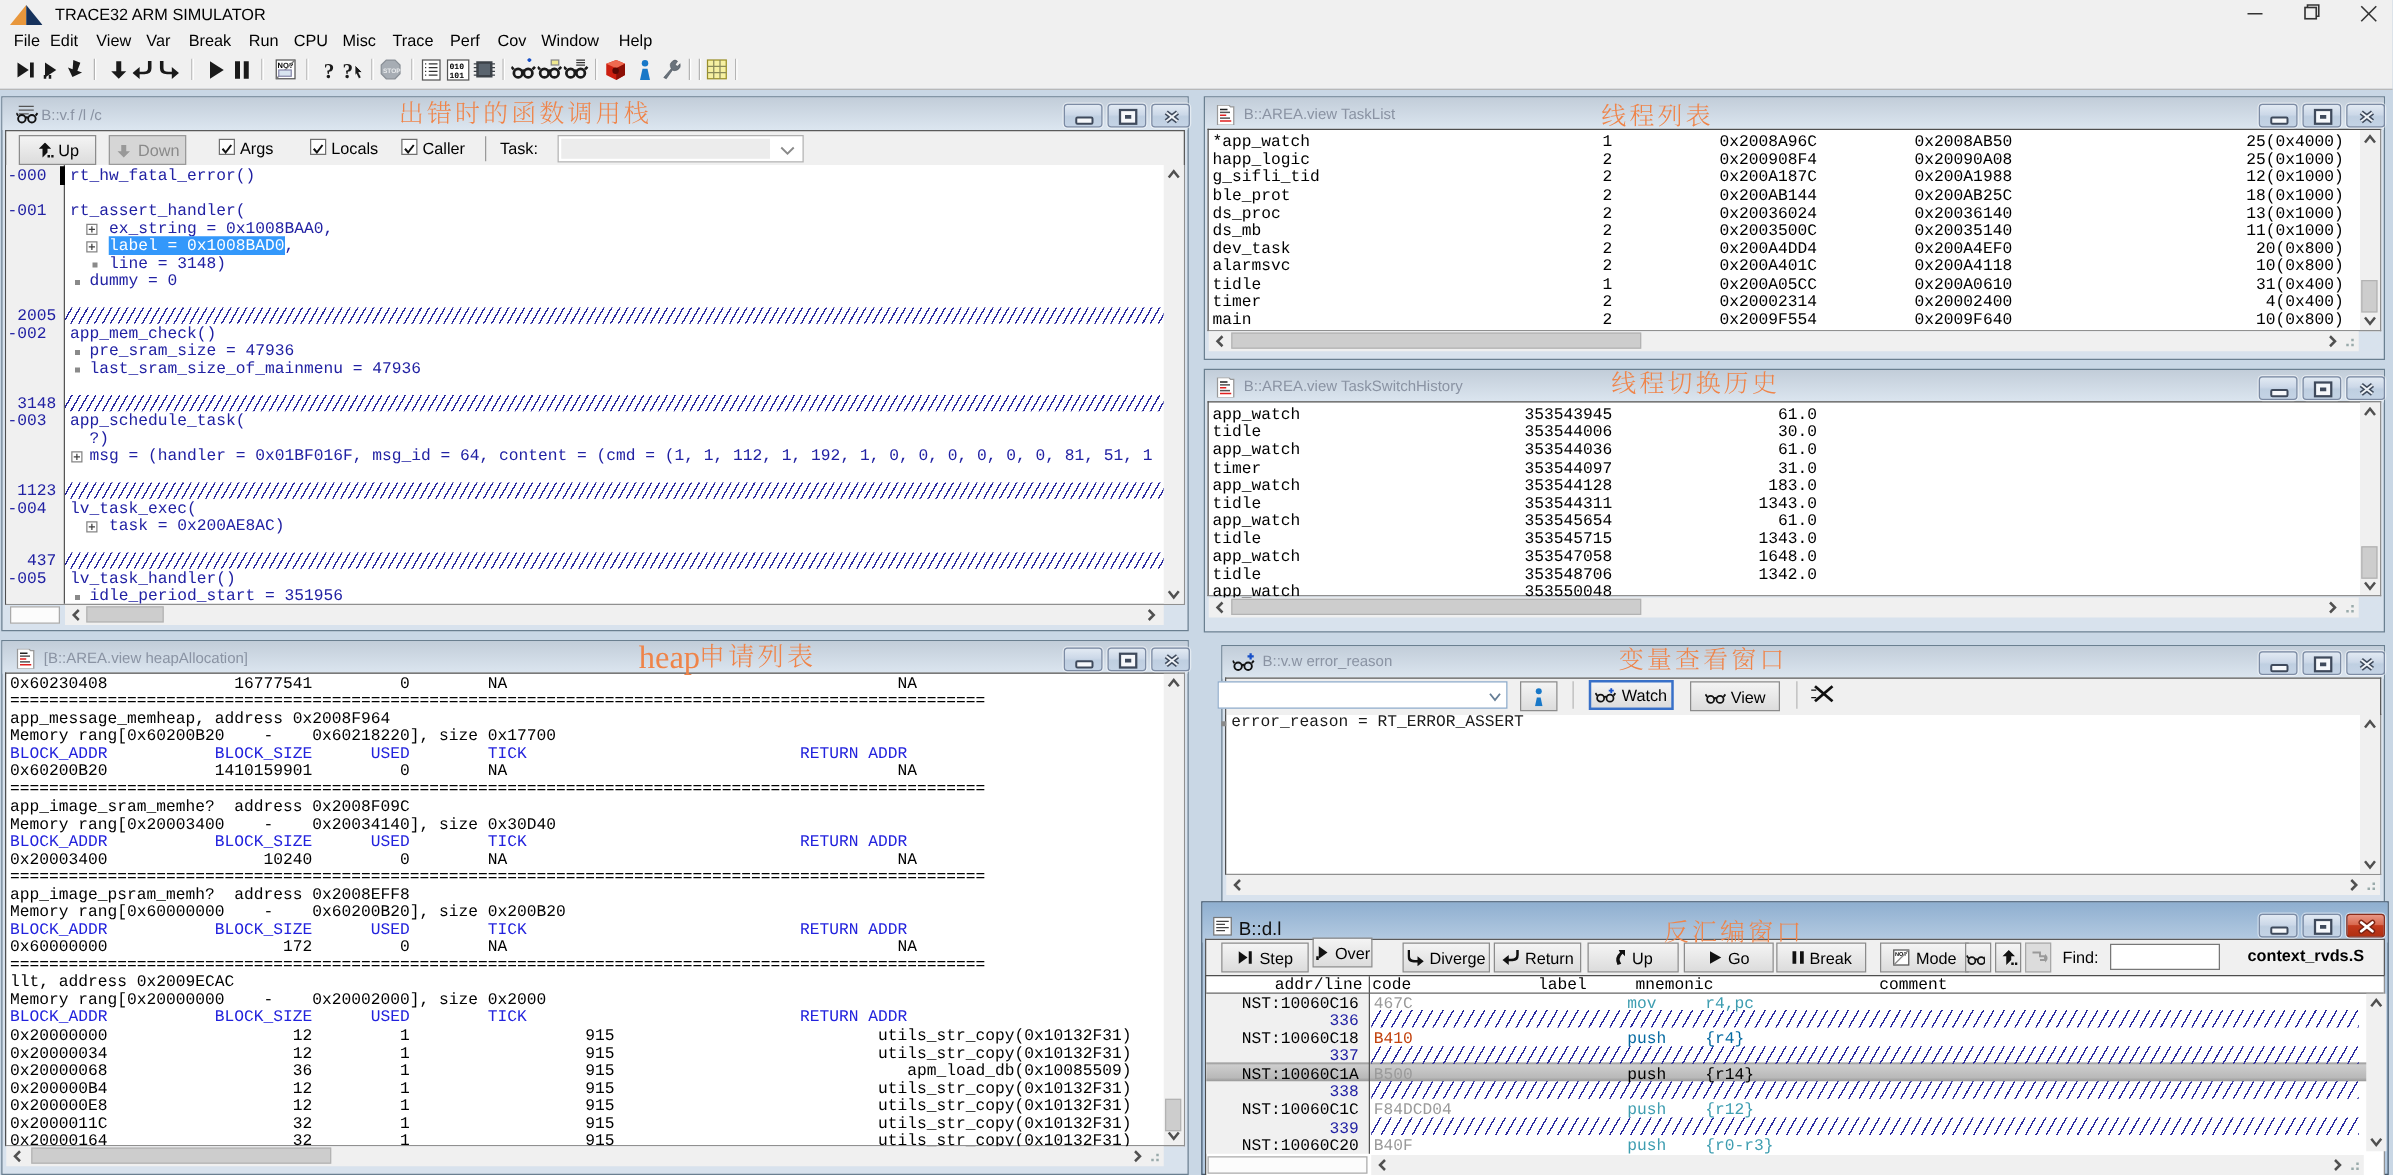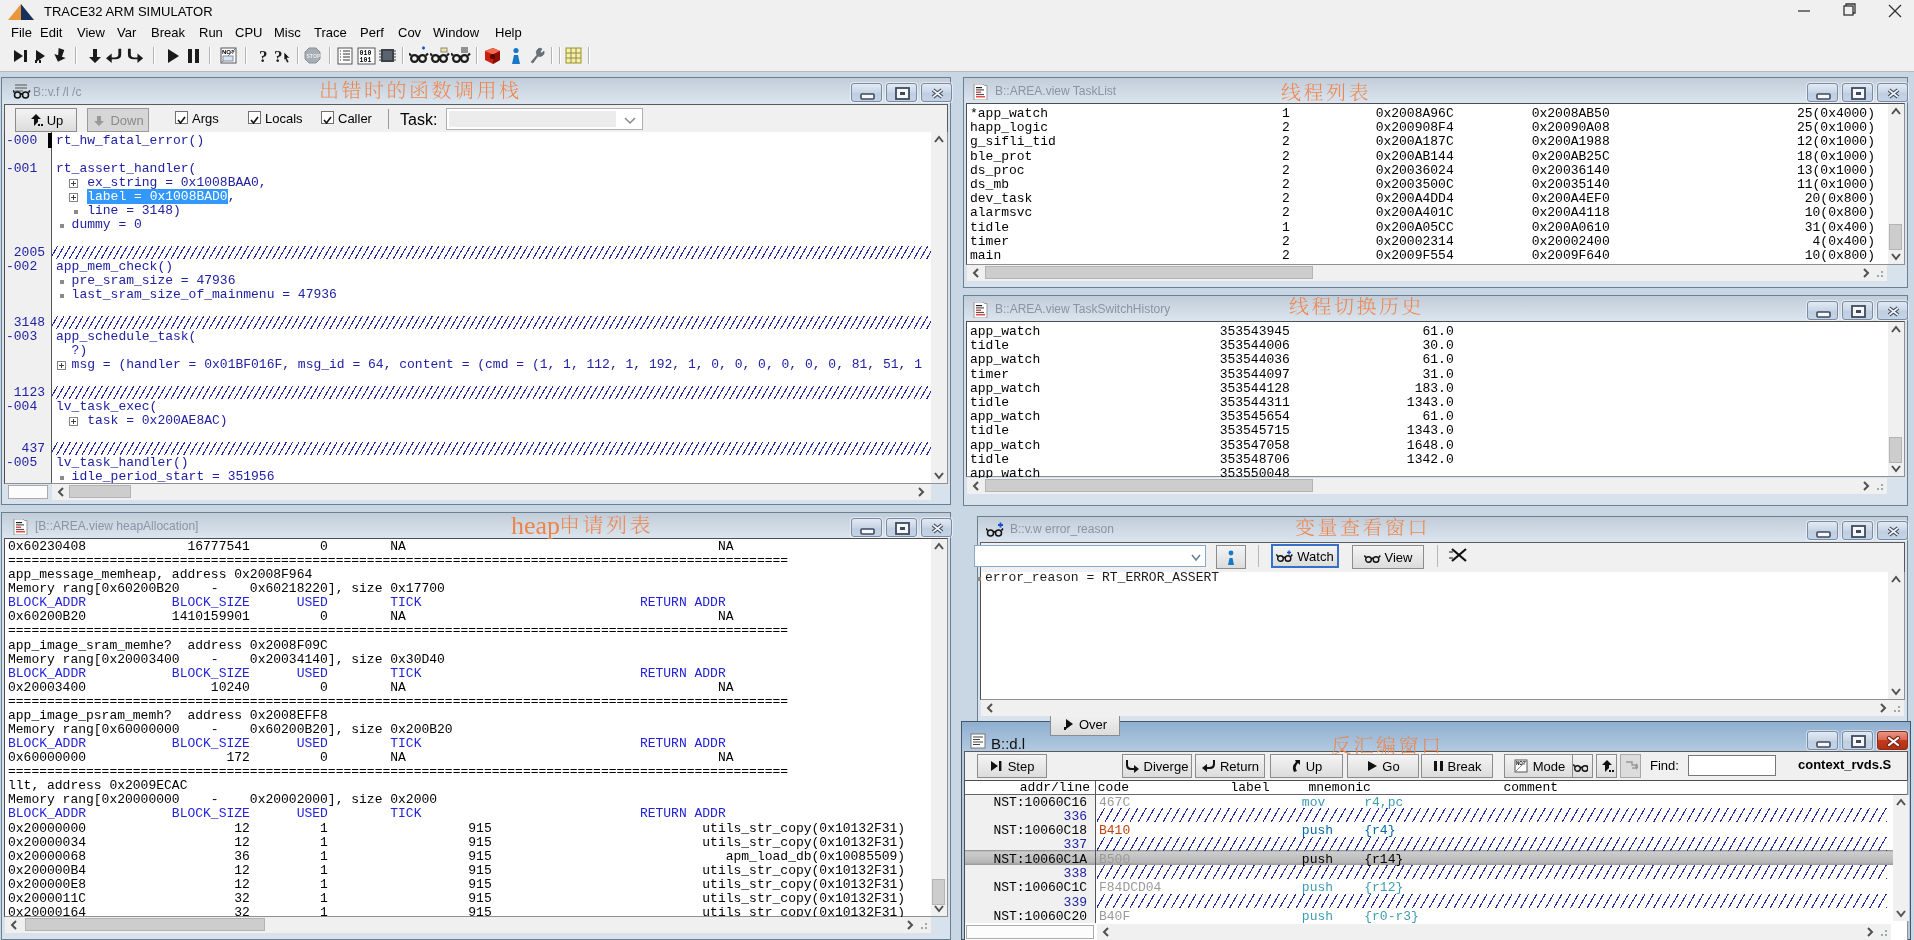--- a/index.html
+++ b/index.html
@@ -262,21 +262,21 @@
 <div class="a" style="left:192px;top:111px;font-size:13px;z-index:6">Args</div>
 <div class="cb" style="left:248px;top:111px"><svg width="11" height="11">
       <polyline points="2,5 4.5,8 9,2" fill="none" stroke="#111" stroke-width="1.6"></polyline>
     </svg></div>
 <div class="a" style="left:265px;top:111px;font-size:13px;z-index:6">Locals</div>
 <div class="cb" style="left:321px;top:111px"><svg width="11" height="11">
       <polyline points="2,5 4.5,8 9,2" fill="none" stroke="#111" stroke-width="1.6"></polyline>
     </svg></div>
 <div class="a" style="left:338px;top:111px;font-size:13px;z-index:6">Caller</div>
 <div class="sep" style="left:388px;top:109px;height:20px;background:#9a9a9a"></div>
-<div class="a" style="left:400px;top:111px;font-size:16px;z-index:6">Task:</div>
+<div class="a" style="left:400px;top:111px;font-size:13px;z-index:6">Task:</div>
 <div class="a" style="left:446px;top:108px;width:197px;height:22px;background:#fff;border:1px solid #b0b0b0;z-index:6">
     <div class="a" style="left:2px;top:2px;right:26px;bottom:2px;background:#ececec"></div>
     <svg class="a" style="right:6px;top:8px" width="12" height="8">
       <polyline points="1,1 6,6 11,1" fill="none" stroke="#8a8a8a" stroke-width="1.5"></polyline>
     </svg>
   </div>
 <div class="cont" style="left:4px;top:131px;width:944px;height:353px"></div>
 <div class="a" style="left:5px;top:132px;width:46px;height:351px;background:#f0f0f0;z-index:4"></div>
 <div class="a" style="left:51px;top:132px;width:1px;height:351px;background:#555;z-index:5"></div>
 <div class="a" style="left:48px;top:133px;width:4px;height:15px;background:#000;z-index:6"></div>
@@ -748,21 +748,21 @@
       <path transform="translate(45.0,17.6) scale(0.0200,-0.0200)" d="M591 845 579 837C609 808 644 755 650 715C702 674 750 784 591 845ZM42 69 84 -8C93 -4 100 5 104 18C205 64 282 107 339 139L334 154C218 115 98 81 42 69ZM285 790 201 830C176 753 108 608 52 544C47 540 30 536 30 536L61 456C68 458 76 464 82 474C128 483 175 494 213 504C168 426 113 345 67 297C60 292 41 288 41 288L80 209C87 211 95 219 101 230C198 257 292 288 342 305L339 320C249 308 161 296 102 289C189 378 281 505 331 593C351 590 365 598 370 607L287 651C274 619 253 577 229 533C174 531 121 531 82 531C144 601 212 702 248 775C268 772 281 781 285 790ZM507 213V356H596V213ZM641 -14V183H728V7H734C758 7 773 19 773 23V183H862V5C862 -7 859 -12 846 -12C832 -12 780 -8 780 -8V-24C806 -28 821 -33 829 -41C838 -48 841 -62 843 -75C904 -69 912 -45 912 -1V350C929 353 944 360 950 367L880 419L853 386H519L457 414V-72H465C489 -72 507 -58 507 -53V183H596V-30H602C626 -30 641 -18 641 -14ZM437 544V675H846V544ZM386 715V456C386 275 372 84 265 -67L280 -79C426 71 437 288 437 457V514H846V464H853C870 464 896 476 897 482V671C912 672 926 679 931 686L867 735L838 705H448L386 735ZM862 213H773V356H862ZM728 213H641V356H728Z"></path>
       <path transform="translate(67.5,17.6) scale(0.0200,-0.0200)" d="M388 611C414 607 426 612 432 621L371 670C317 628 173 536 85 496L95 480C194 514 319 572 388 611ZM602 654 594 640C683 607 813 537 866 485C937 469 924 601 602 654ZM436 850 425 841C458 817 496 770 506 733C564 695 610 813 436 850ZM492 411 414 434C382 353 317 253 253 195L267 183C315 216 362 264 400 314H620C599 272 570 234 535 198C497 217 449 235 388 252L381 235C427 215 467 191 502 168C443 118 371 76 288 45L297 29C392 56 471 95 535 144C573 113 602 84 618 60C663 37 688 105 574 176C617 216 652 261 678 310C702 311 712 314 720 321L661 376L624 343H422C435 362 447 381 457 399C481 398 489 401 492 411ZM218 15V437H785V15ZM166 496V-79H174C202 -79 218 -65 218 -60V-15H785V-70H793C816 -70 838 -55 838 -51V434C860 436 871 442 878 449L809 503L781 467H450C473 497 501 536 519 566C540 565 553 573 557 585L465 609C452 568 431 507 416 467H230ZM162 770 144 769C150 707 119 651 81 629C63 619 52 602 60 584C70 565 102 568 124 584C148 600 171 635 173 688H857C849 659 837 624 828 603L841 595C869 616 905 653 924 680C943 681 954 682 961 688L892 756L854 718H172C171 734 167 751 162 770Z"></path>
       <path transform="translate(90.0,17.6) scale(0.0200,-0.0200)" d="M787 112H217V655H787ZM217 -16V82H787V-25H795C814 -25 840 -13 842 -7V639C867 643 887 652 896 662L811 728L775 685H223L162 716V-37H173C197 -37 217 -23 217 -16Z"></path>
     </g>
   </svg>
 <div class="tbar" style="left:964px;top:751px;width:944px;height:29px;border:1px solid #5a5a5a;border-bottom:none"></div>
 <div class="gbtn" style="left:977px;top:754px;width:70px"><svg width="14" height="14" style="margin-right:4px">
       <polygon points="1,2 8,7 1,12" fill="#111"></polygon>
       <rect x="9" y="2" width="2.4" height="10" fill="#111"></rect>
     </svg>Step</div>
-<div class="gbtn" style="left:1050px;top:712px;width:70px"><svg width="12" height="14" style="margin-right:4px">
+<div class="gbtn" style="left:1050px;top:750px;width:48px"><svg width="12" height="14" style="margin-right:4px">
       <polygon points="3,2 10,7 3,12" fill="#111"></polygon>
       <rect x="1" y="10" width="2" height="3" fill="#111"></rect>
     </svg>Over</div>
 <div class="gbtn" style="left:1122px;top:754px;width:70px"><svg width="14" height="14" style="margin-right:4px">
       <path d="M2,1 L2,6 Q2,9 6,9 L8,9 L8,6 L13,10 L8,14 L8,11 L5,11 Q0,11 0,6 L0,1 Z" fill="#111"></path>
     </svg>Diverge</div>
 <div class="gbtn" style="left:1195px;top:754px;width:70px"><svg width="15" height="14" style="margin-right:4px">
       <path d="M12,1 L12,5 Q12,8 8,8 L6,8 L6,5 L1,9 L6,13 L6,10 L9,10 Q14,10 14,5 L14,1 Z" fill="#111"></path>
     </svg>Return</div>
 <div class="gbtn" style="left:1270px;top:754px;width:73px"><svg width="11" height="14" style="margin-right:4px">

